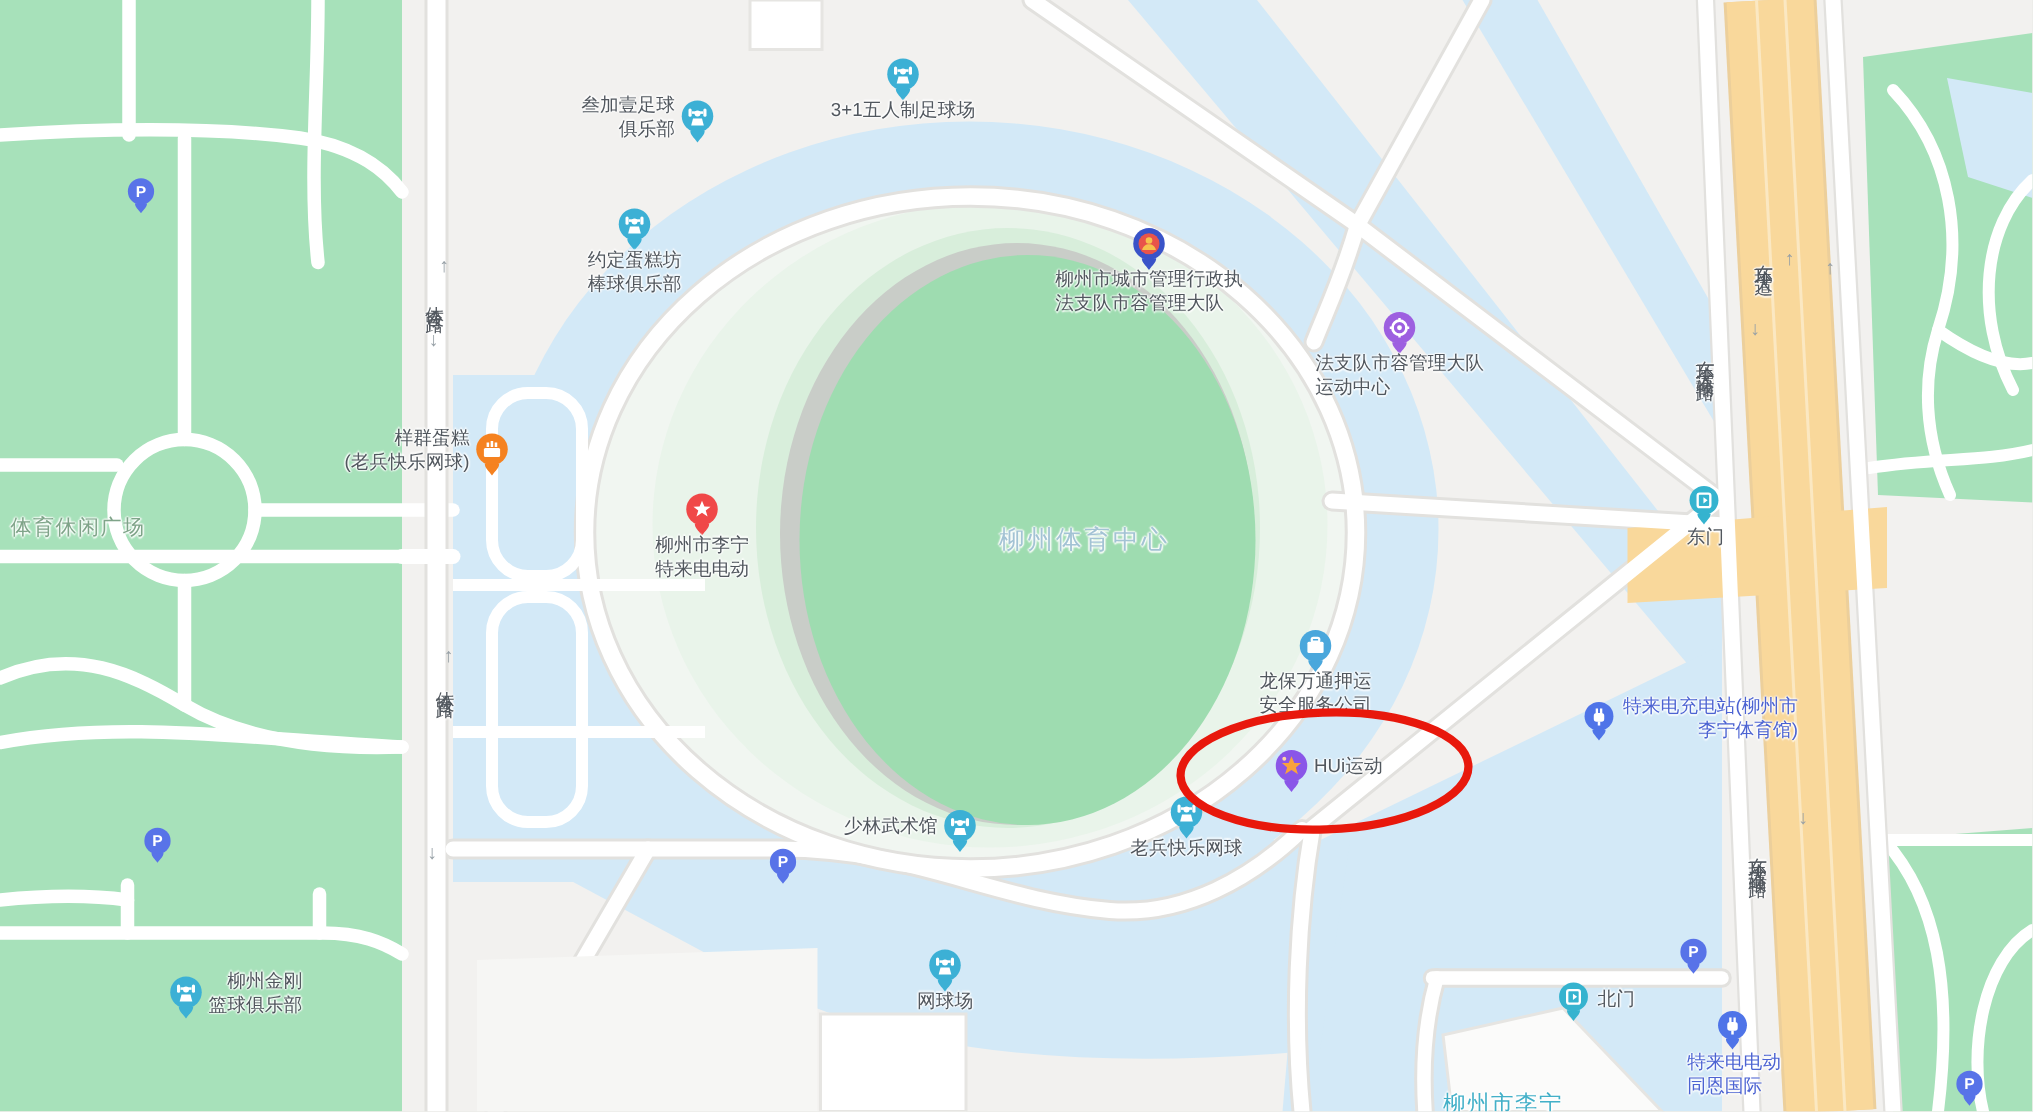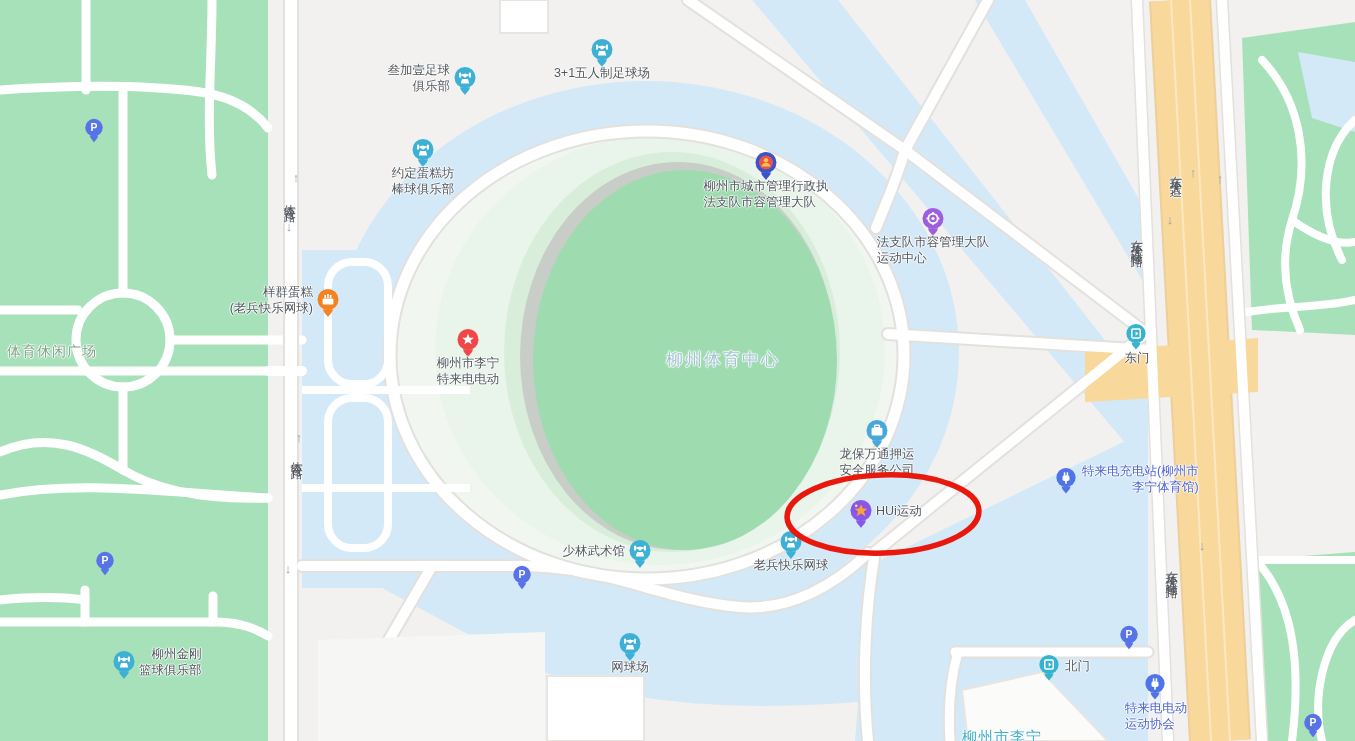--- a/index.html
+++ b/index.html
@@ -383,21 +383,21 @@
         <span class="pin"><svg width="22" height="27.5" viewBox="0 0 24 30" xmlns="http://www.w3.org/2000/svg">
             <path d="M12 29c-2.4-3.4-4.8-4.9-4.8-7.8h9.6C16.8 24.1 14.4 25.6 12 29z" fill="#4f74e8"></path>
             <circle cx="12" cy="11.5" r="10.5" fill="#4f74e8"></circle>
             <rect x="8.2" y="9" width="7.6" height="6.4" rx="2" fill="#fff"></rect>
             <rect x="9.6" y="5.8" width="1.7" height="3.6" fill="#fff"></rect>
             <rect x="12.7" y="5.8" width="1.7" height="3.6" fill="#fff"></rect>
             <rect x="11.1" y="15.2" width="1.8" height="3" fill="#fff"></rect>
           </svg></span>
         <div class="plabel below blue">
           <div>特来电电动</div>
-          <div>运动协会</div>
+          <div>同恩国际</div>
         </div>
       </div>
       <div class="poi" style="left: 1137px; top: 335px; pointer-events: auto;">
         <span class="pin"><svg width="22" height="27.5" viewBox="0 0 24 30" xmlns="http://www.w3.org/2000/svg">
             <path d="M12 29c-2.4-3.4-4.8-4.9-4.8-7.8h9.6C16.8 24.1 14.4 25.6 12 29z" fill="#35b3cf"></path>
             <circle cx="12" cy="11.5" r="10.5" fill="#35b3cf"></circle>
             <rect x="7.4" y="6.6" width="9.2" height="9.8" rx="1.4" fill="none" stroke="#fff" stroke-width="1.7"></rect>
             <path d="M11.6 9.2l3 2.3-3 2.3z" fill="#fff"></path>
           </svg></span>
         <div class="plabel below">

